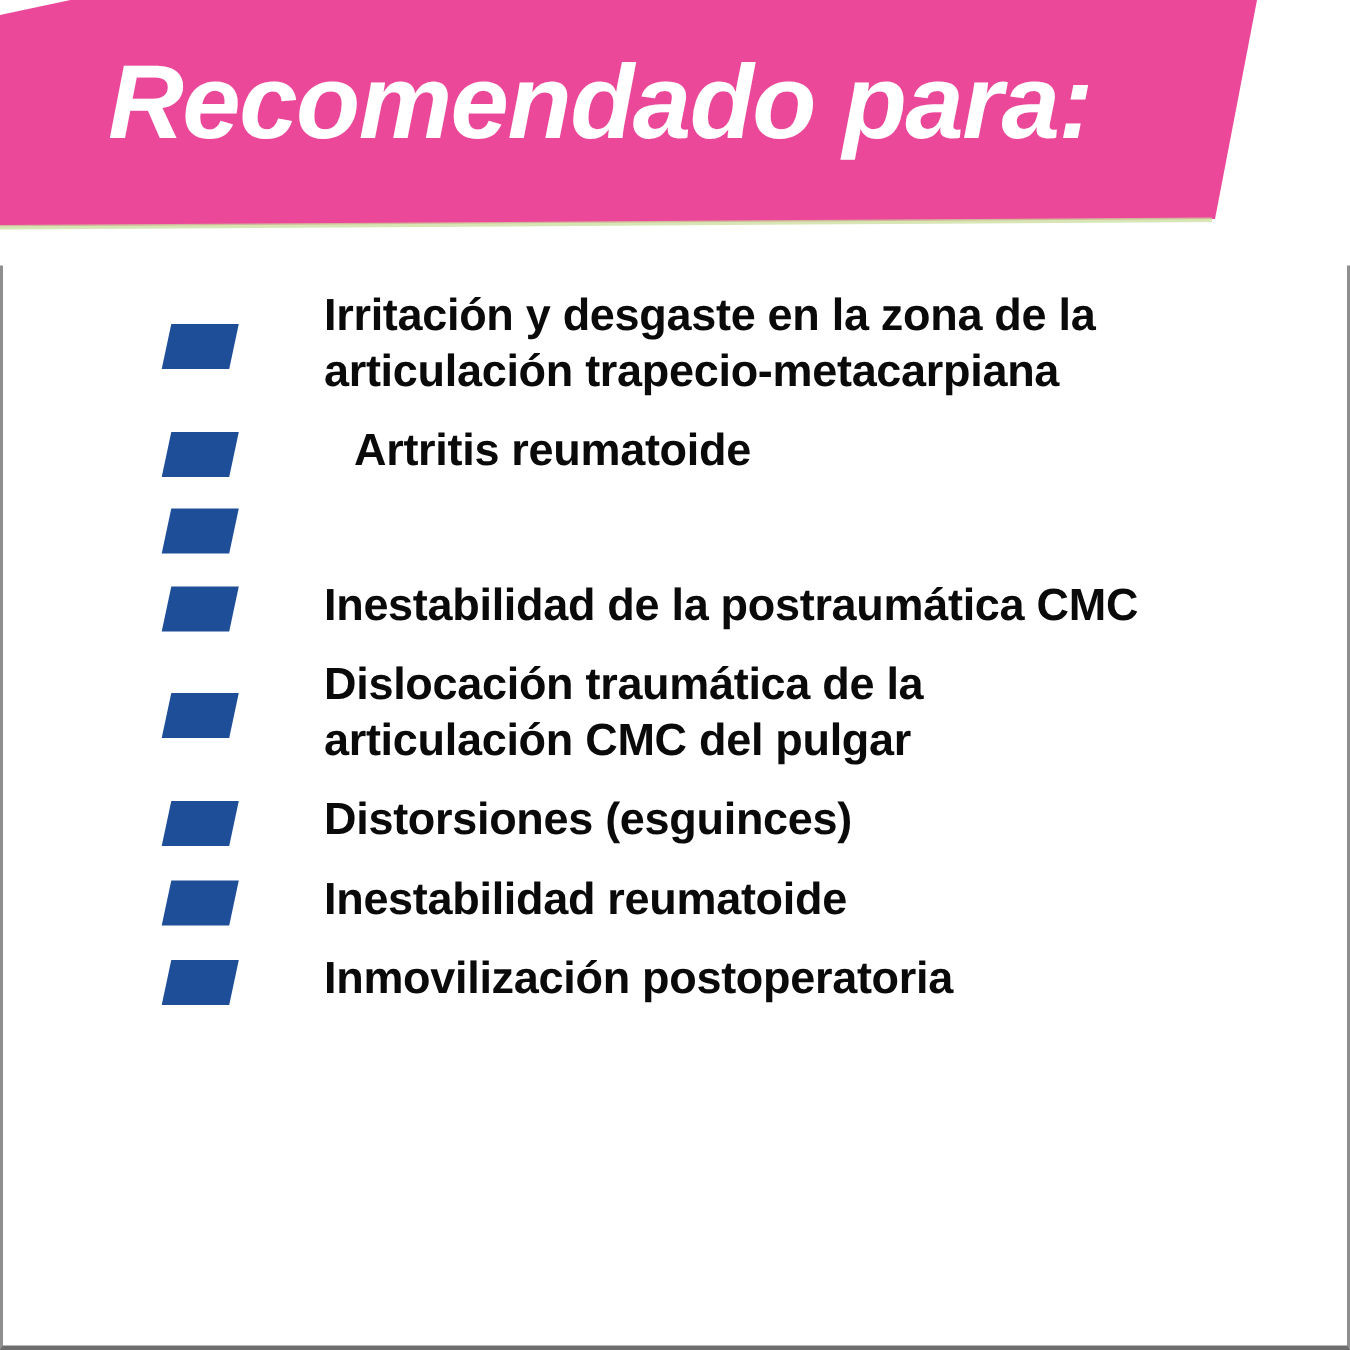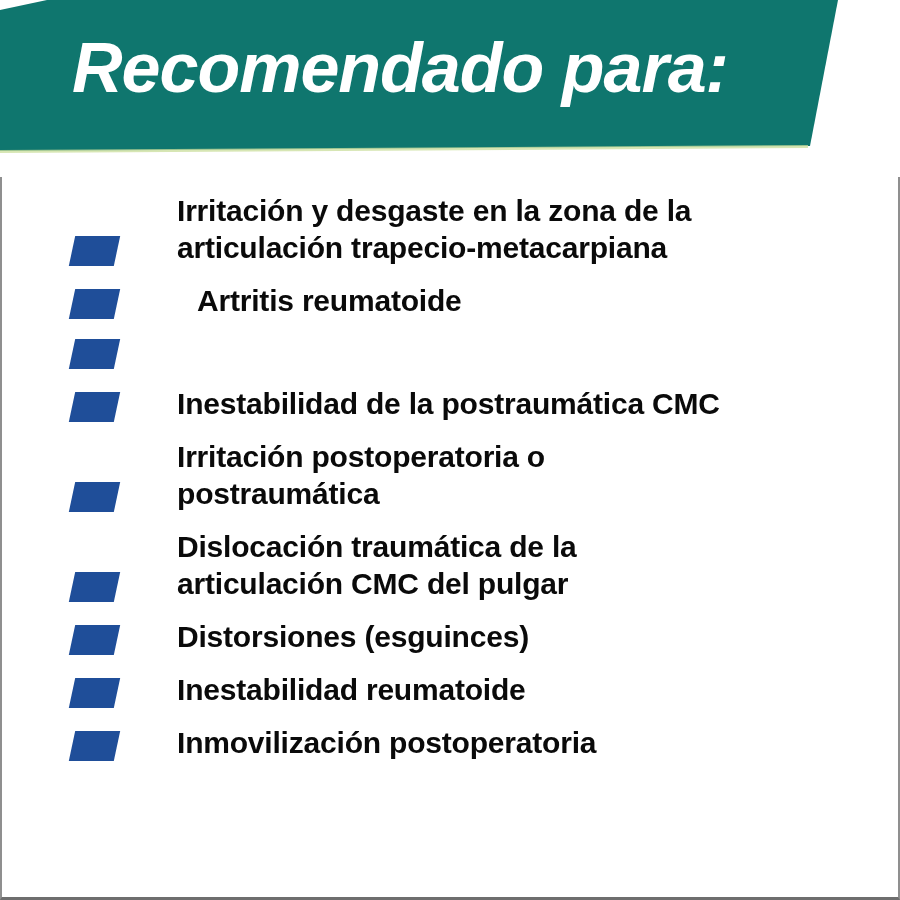--- a/index.html
+++ b/index.html
@@ -32,39 +32,39 @@
   .banner-stripe{
     position:absolute;left:0;top:150px;width:808px;height:3px;
     transform:rotate(-0.35deg);transform-origin:left center;
     opacity:.75;
   }
   
   .list{
     position:absolute;left:0;top:192px;width:900px;
   }
   .row{
-    display:flex;align-items:flex-end;
-    padding-left:72px;
+    display:flex;align-items:center;
+    padding-left:111px;
     margin-bottom:16px;
   }
   .bullet{
     flex:none;width:45px;height:30px;
     margin-top:4px;margin-right:60px;
     transform:skewX(-12deg);
   }
   .item-text{
     font-size:30px;line-height:37px;font-weight:bold;
     color:#0a0a0a;
     letter-spacing:-0.2px;
   }
 </style>
 </head>
 <body>
 
-<div class="banner" style="background: #0f766e;">
+<div class="banner" style="background: #ec4899;">
   <div class="banner-title" style="color: rgb(255, 255, 255);">Recomendado para:</div>
 </div>
 <div class="banner-stripe" style="background: rgb(201, 222, 155);"></div>
 
 <div class="frame"></div>
 
 <div class="list">
     <div class="row">
       <span class="bullet" style="background: rgb(31, 78, 153);"></span>
       <div class="item-text" style="color: rgb(10, 10, 10);">
@@ -83,27 +83,20 @@
     </div>
     <div class="row">
       <span class="bullet" style="background: rgb(31, 78, 153);"></span>
       <div class="item-text" style="color: rgb(10, 10, 10);">
         <div>Inestabilidad de la postraumática CMC</div>
       </div>
     </div>
     <div class="row">
       <span class="bullet" style="background: rgb(31, 78, 153);"></span>
       <div class="item-text" style="color: rgb(10, 10, 10);">
-        <div>Irritación postoperatoria o</div>
-        <div>postraumática</div>
-      </div>
-    </div>
-    <div class="row">
-      <span class="bullet" style="background: rgb(31, 78, 153);"></span>
-      <div class="item-text" style="color: rgb(10, 10, 10);">
         <div>Dislocación traumática de la</div>
         <div>articulación CMC del pulgar</div>
       </div>
     </div>
     <div class="row">
       <span class="bullet" style="background: rgb(31, 78, 153);"></span>
       <div class="item-text" style="color: rgb(10, 10, 10);">
         <div>Distorsiones (esguinces)</div>
       </div>
     </div>

